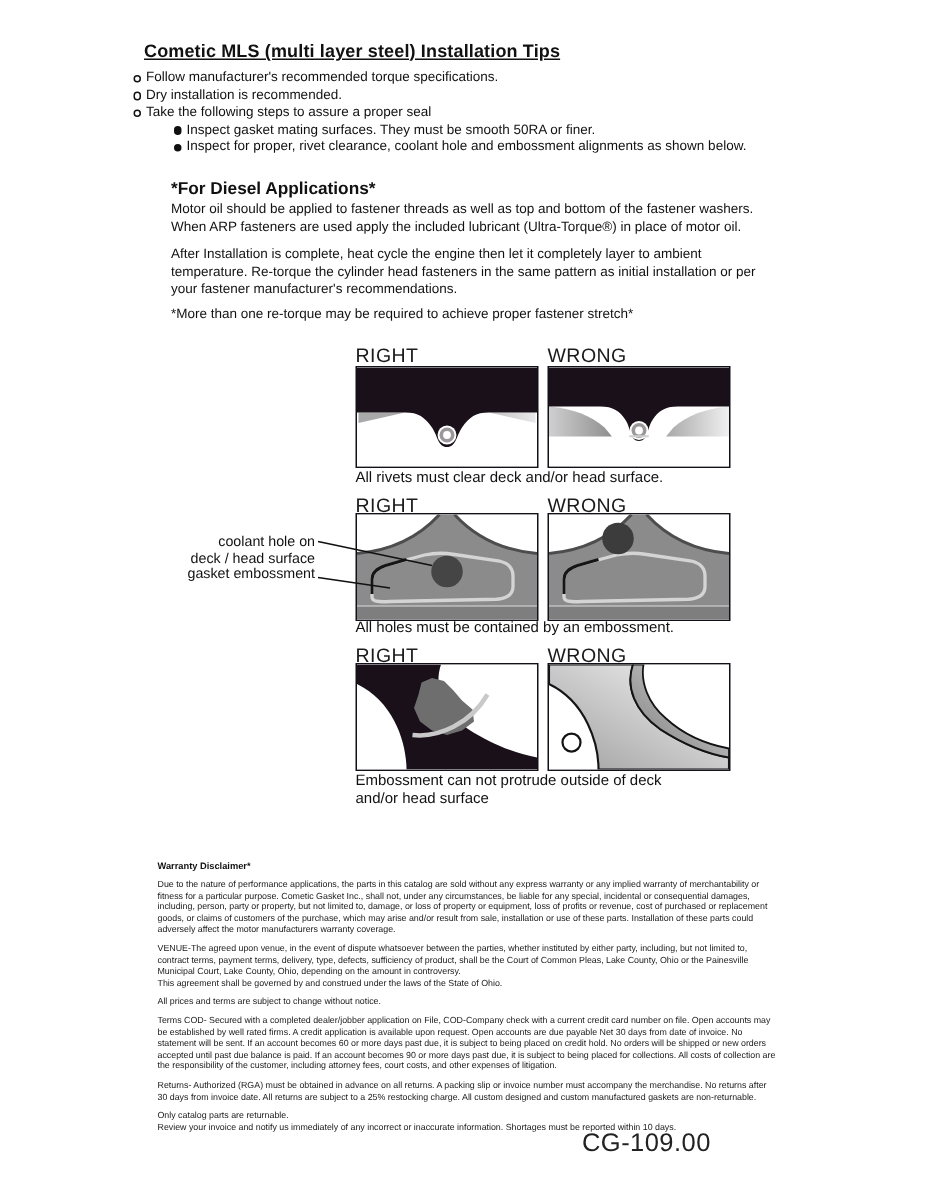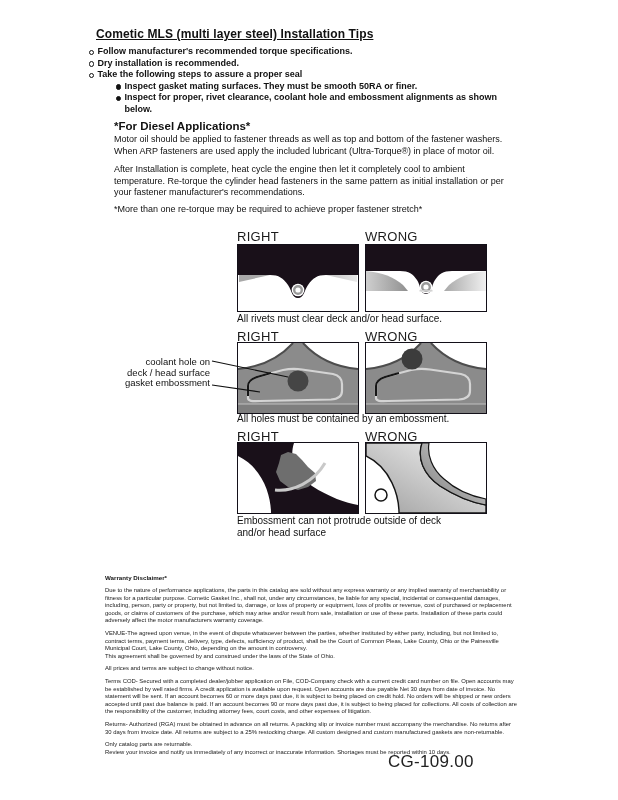--- a/index.html
+++ b/index.html
@@ -9,21 +9,21 @@
     overflow:hidden;
   }
   .abs { position:absolute; }
 
   .page-title {
     left:96px; top:27px; font-size:12px; font-weight:bold;
     text-decoration:underline; letter-spacing:0.1px;
   }
 
   .bullets { left:89px; top:46px; width:420px; font-size:9px; }
-  .b { display:flex; align-items:flex-start; line-height:11.6px;font-weight:bold; }
+  .b { display:flex; align-items:flex-start; line-height:11.6px; }
   .b .dot { flex:0 0 auto; width:3.4px; height:3.4px; border-radius:50%; margin:3.6px 3px 0 0; }
   .b .dot.o { border:0.9px solid #111; background:transparent; }
   .b .dot.f { background:#111; border:0.9px solid #111; }
   .b.l2 { margin-left:27px; }
 
   .diesel-heading { left:114px; top:120px; font-size:11.5px; font-weight:bold; }
   .body-para { left:114px; width:400px; font-size:9px; line-height:11.6px; white-space:pre-line; }
   .p1 { top:134px; } .p2 { top:164px; } .p3 { top:204px; }
 
   .rw-label { width:120px; text-align:left; font-size:13px; letter-spacing:0.3px; color:#1b1b1b; }
@@ -65,21 +65,21 @@
       <span>Inspect gasket mating surfaces.  They must be smooth 50RA or finer.</span>
     </div>
   <div class="b l2">
       <span class="dot f"></span>
       <span>Inspect for proper, rivet clearance, coolant hole and embossment alignments as shown below.</span>
     </div>
 </div>
 
 <div class="abs diesel-heading">*For Diesel Applications*</div>
 <div class="abs body-para p1">Motor oil should be applied to fastener threads as well as top and bottom of the fastener washers. When ARP fasteners are used apply the included lubricant (Ultra-Torque®) in place of motor oil.</div>
-<div class="abs body-para p2">After Installation is complete, heat cycle the engine then let it completely cool to ambient temperature. Re-torque the cylinder head fasteners in the same pattern as initial installation or per your fastener manufacturer's recommendations.</div>
+<div class="abs body-para p2">After Installation is complete, heat cycle the engine then let it completely layer to ambient temperature. Re-torque the cylinder head fasteners in the same pattern as initial installation or per your fastener manufacturer's recommendations.</div>
 <div class="abs body-para p3">*More than one re-torque may be required to achieve proper fastener stretch*</div>
 
 <div class="abs rw-label" style="left:237px; top:229px;">RIGHT</div>
 <div class="abs rw-label" style="left:365px; top:229px;">WRONG</div>
 
 <div class="abs dbox" style="left:237px; top:244px; height:66px;">
   <svg width="120" height="66" viewBox="0 0 120 66">
     <defs>
       <linearGradient id="w1r" x1="0" y1="0" x2="1" y2="0">
         <stop offset="0" stop-color="#c2c2c2"></stop>

